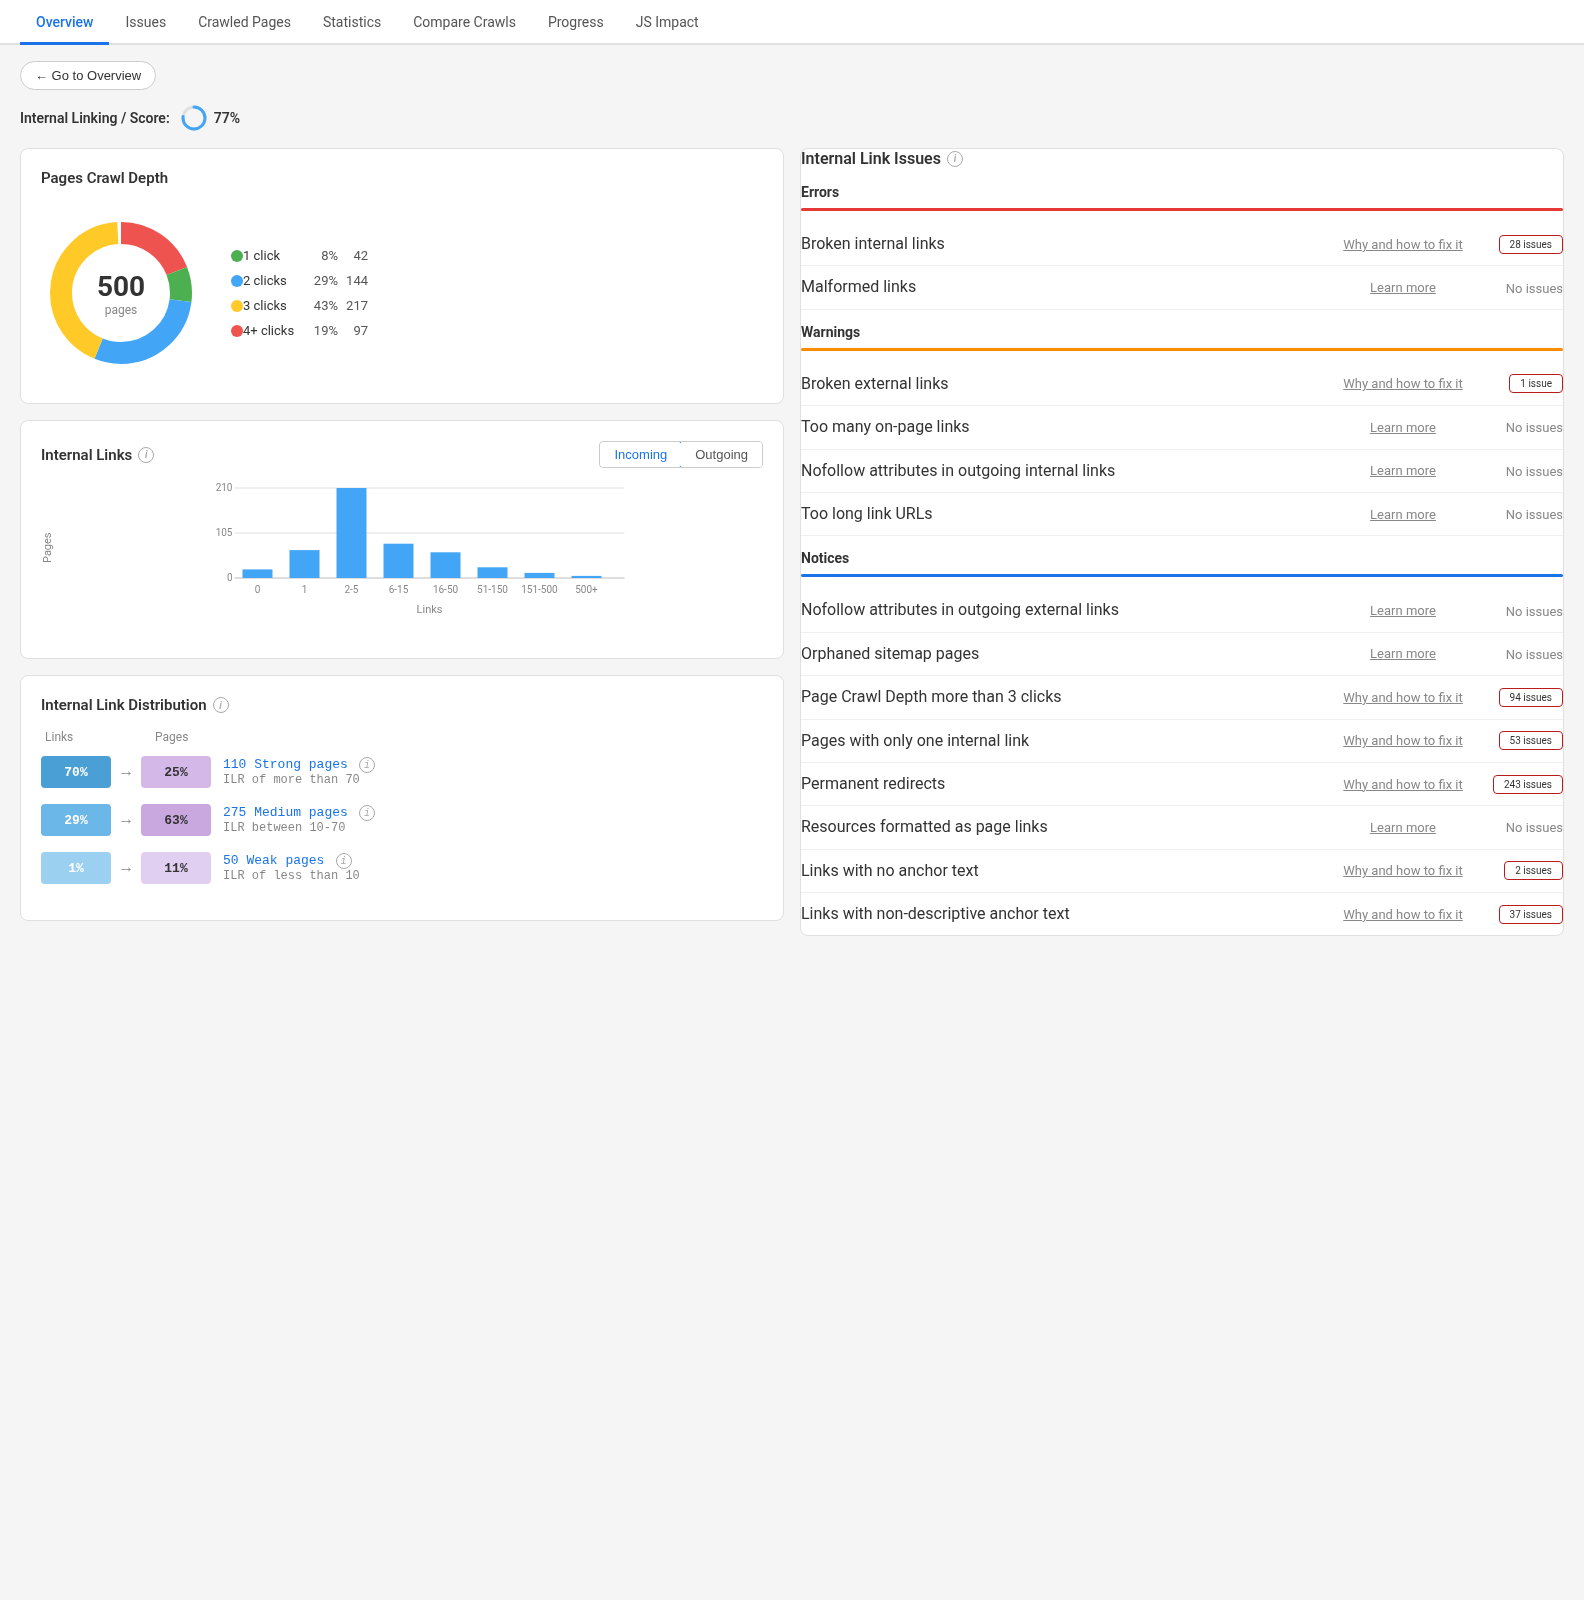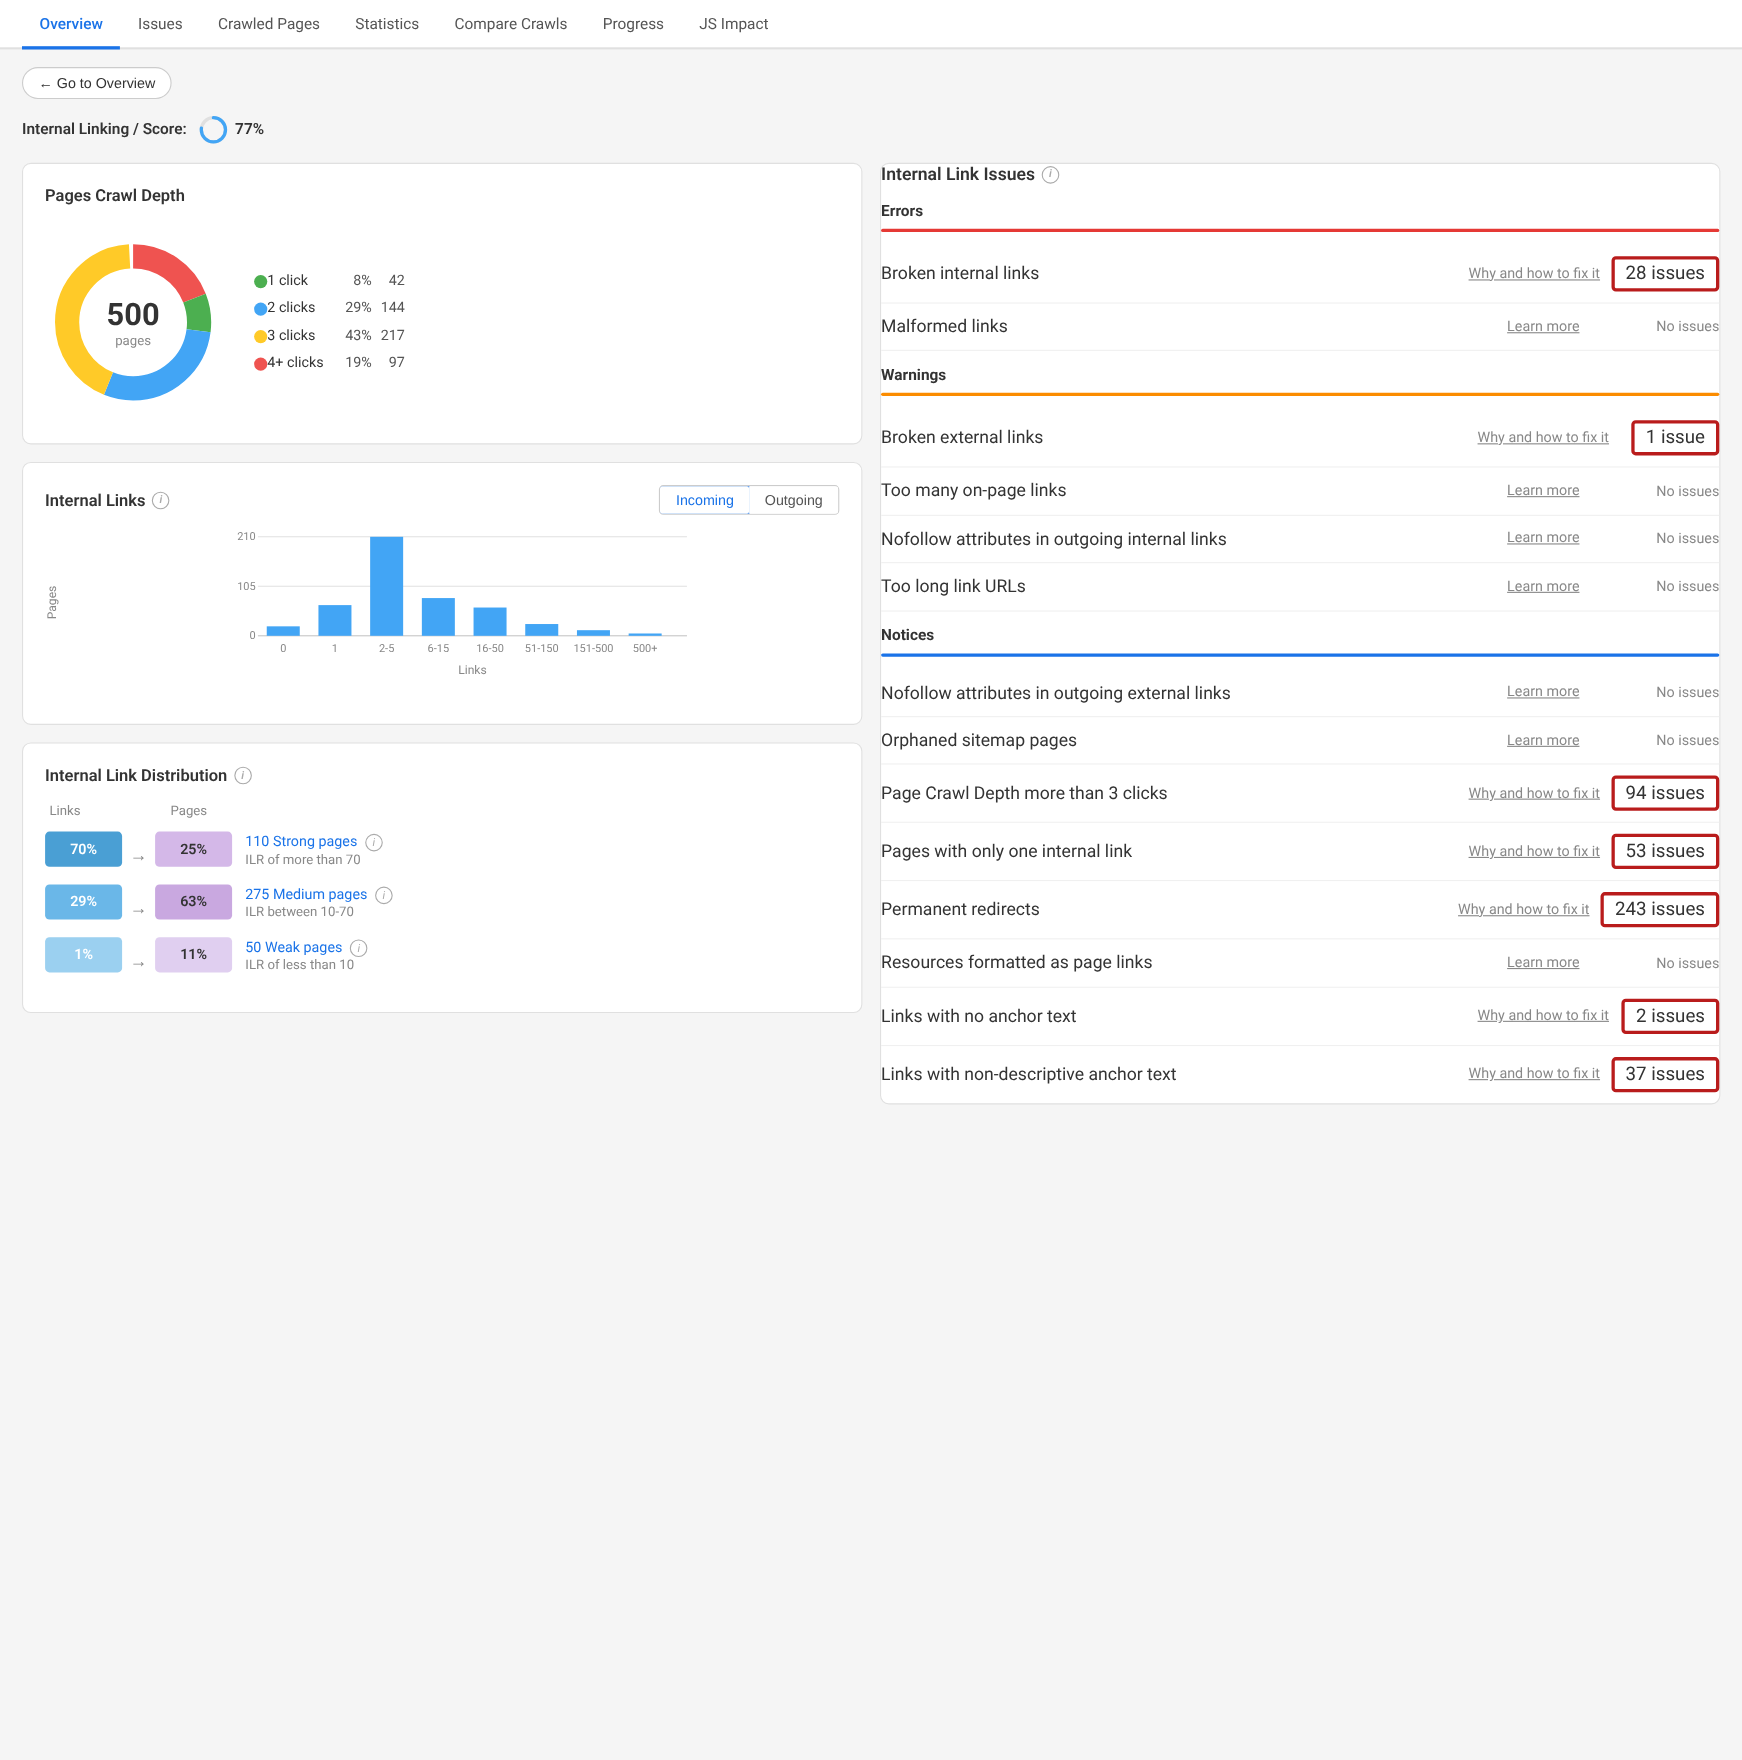--- a/index.html
+++ b/index.html
@@ -37,21 +37,21 @@
     .legend-label { min-width: 60px; }
     .legend-pct { min-width: 35px; text-align: right; color: #555; }
     .legend-count { min-width: 30px; text-align: right; color: #555; }
     .bar-chart-wrapper { position: relative; padding-left: 35px; }
 
     
     .tab-group { display: flex; border: 1px solid #ccc; border-radius: 4px; overflow: hidden; }
     .tab-btn { padding: 5px 14px; font-size: 13px; background: #fff; border: none; cursor: pointer; color: #555; }
     .tab-btn.active { background: #fff; color: #1a73e8; border: 1px solid #1a73e8; margin: -1px; border-radius: 3px; }
     .internal-links-header { display: flex; align-items: center; justify-content: space-between; margin-bottom: 10px; }
-    .dist-row { display: flex; align-items: flex-end; margin-bottom: 16px; }
+    .dist-row { display: flex; align-items: center; margin-bottom: 16px; font-family: Liberation Mono, monospace; }
     .dist-bar { width: 70px; height: 32px; border-radius: 4px; display: flex; align-items: center; justify-content: center; color: #fff; font-weight: 600; font-size: 13px; }
     .dist-bar.blue { background: #4a9fd4; }
     .dist-bar.blue-light { background: #6ab7e8; }
     .dist-bar.blue-lighter { background: #9bd0f0; }
     .dist-pages-bar { width: 70px; height: 32px; border-radius: 4px; display: flex; align-items: center; justify-content: center; color: #333; font-weight: 600; font-size: 13px; }
     .dist-pages-bar.purple { background: #d4b8e8; }
     .dist-pages-bar.purple-mid { background: #c9a8e0; }
     .dist-pages-bar.purple-light { background: #e0cff0; }
     .dist-arrow { width: 30px; display: flex; align-items: center; justify-content: center; color: #888; font-size: 16px; }
     .dist-desc { flex: 1; padding-left: 12px; font-size: 12px; }
@@ -64,21 +64,21 @@
     .section-label { font-weight: 700; font-size: 14px; margin: 14px 0 8px; }
     .section-divider { height: 3px; border-radius: 2px; margin-bottom: 12px; }
     .divider-red { background: #e53935; }
     .divider-orange { background: #fb8c00; }
     .divider-blue { background: #1a73e8; }
     .issue-row { display: flex; align-items: center; padding: 10px 0; border-bottom: 1px solid #f0f0f0; }
     .issue-row:last-child { border-bottom: none; }
     .issue-name { flex: 1; font-size: 16px; line-height: 1.4; }
     .issue-link { color: #888; text-decoration: underline; font-size: 13px; cursor: pointer; min-width: 140px; text-align: center; }
     .issue-badge { min-width: 90px; text-align: right; }
-    .badge { display: inline-block; padding: 3px 10px; border: 3px solid #b91c1c; border-radius: 4px; font-size: 17px; color: #333; background: #fff; }
+    .badge { display: inline-block; padding: 3px 10px; border: 1px solid #b91c1c; border-radius: 4px; font-size: 10px; color: #333; background: #fff; }
     .no-issues { color: #888; font-size: 13px; }
 
     .left-col { display: flex; flex-direction: column; }
     .right-col { display: flex; flex-direction: column; }
   </style>
 </head>
 <body>
 
 <div class="nav-bar">
   <span class="nav-item active">Overview</span>

